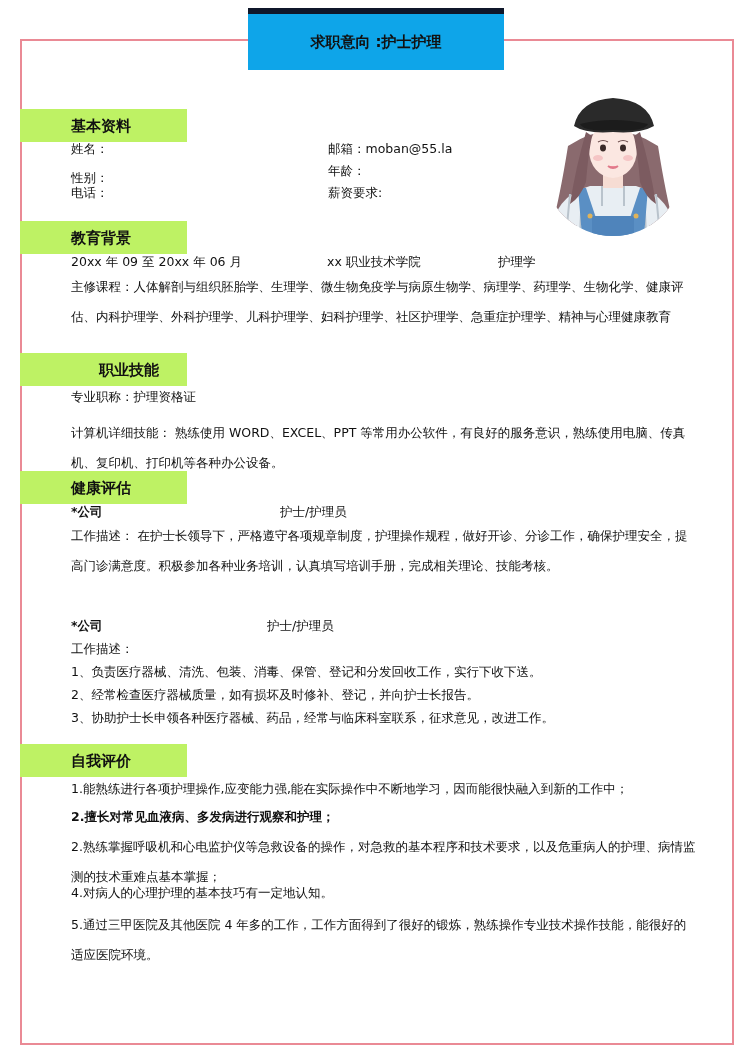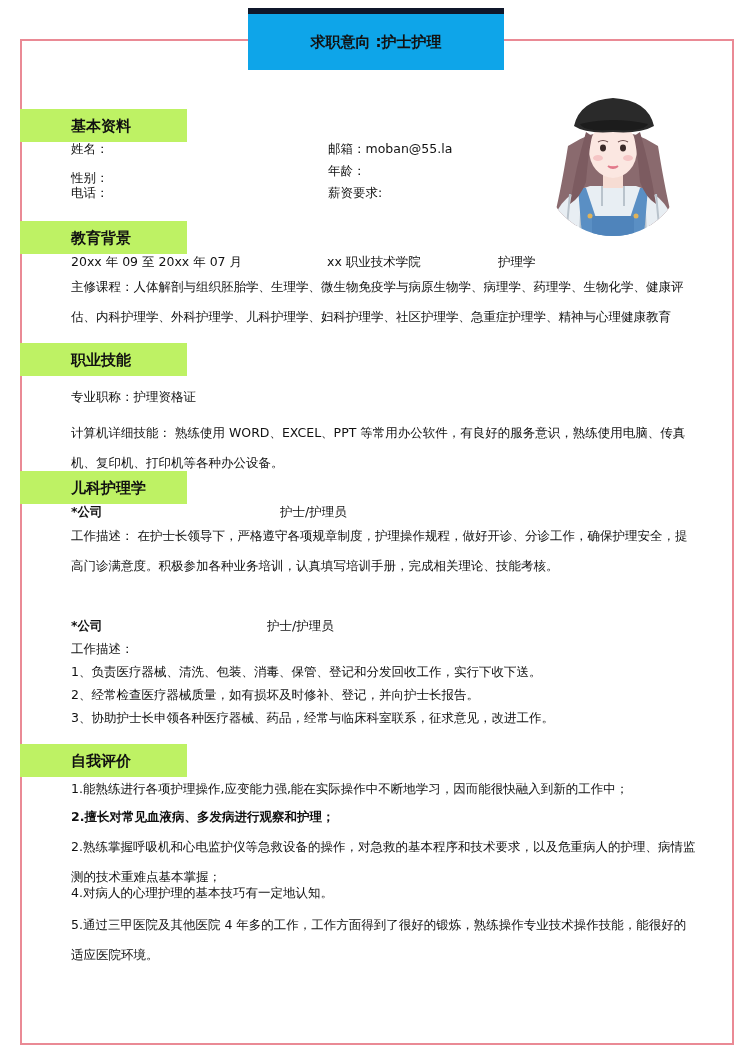--- a/index.html
+++ b/index.html
@@ -95,33 +95,33 @@
 <div class="txt" style="left:71px; top:140px;">姓名：</div>
 <div class="txt" style="left:71px; top:162px;margin-top:7px;">性别：</div>
 <div class="txt" style="left:71px; top:184px;">电话：</div>
 <div class="txt" style="left:328px; top:140px;">邮箱：moban@55.la</div>
 <div class="txt" style="left:328px; top:162px;">年龄：</div>
 <div class="txt" style="left:328px; top:184px;">薪资要求:</div>
 
 <div class="sec-head" style="top:221px;">
   <span>教育背景</span>
 </div>
-<div class="txt" style="left:71px; top:253px;">20xx 年 09 至 20xx 年 07 月</div>
+<div class="txt" style="left:71px; top:253px;">20xx 年 09 至 20xx 年 06 月</div>
 <div class="txt" style="left:327px; top:253px;">xx 职业技术学院</div>
 <div class="txt" style="left:498px; top:253px;">护理学</div>
 <div class="para" style="top:272px;">主修课程：人体解剖与组织胚胎学、生理学、微生物免疫学与病原生物学、病理学、药理学、生物化学、健康评估、内科护理学、外科护理学、儿科护理学、妇科护理学、社区护理学、急重症护理学、精神与心理健康教育</div>
 
-<div class="sec-head" style="top:343px;">
+<div class="sec-head" style="top:353px;justify-content:center;">
   <span>职业技能</span>
 </div>
 <div class="txt" style="left:71px; top:388px;">专业职称：护理资格证</div>
 <div class="para" style="top:418px;">计算机详细技能： 熟练使用 WORD、EXCEL、PPT 等常用办公软件，有良好的服务意识，熟练使用电脑、传真机、复印机、打印机等各种办公设备。</div>
 
 <div class="sec-head" style="top:471px;">
-  <span>儿科护理学</span>
+  <span>健康评估</span>
 </div>
 <div class="txt bold" style="left:71px; top:503px;">*公司</div>
 <div class="txt" style="left:280px; top:503px;">护士/护理员</div>
 <div class="para" style="top:521px;">工作描述： 在护士长领导下，严格遵守各项规章制度，护理操作规程，做好开诊、分诊工作，确保护理安全，提高门诊满意度。积极参加各种业务培训，认真填写培训手册，完成相关理论、技能考核。</div>
 
 <div class="txt bold" style="left:71px; top:617px;">*公司</div>
 <div class="txt" style="left:267px; top:617px;">护士/护理员</div>
 <div class="txt" style="left:71px; top:640px;">工作描述：</div>
 <div class="txt" style="left:71px; top:663px;">1、负责医疗器械、清洗、包装、消毒、保管、登记和分发回收工作，实行下收下送。</div>
 <div class="txt" style="left:71px; top:686px;">2、经常检查医疗器械质量，如有损坏及时修补、登记，并向护士长报告。</div>

